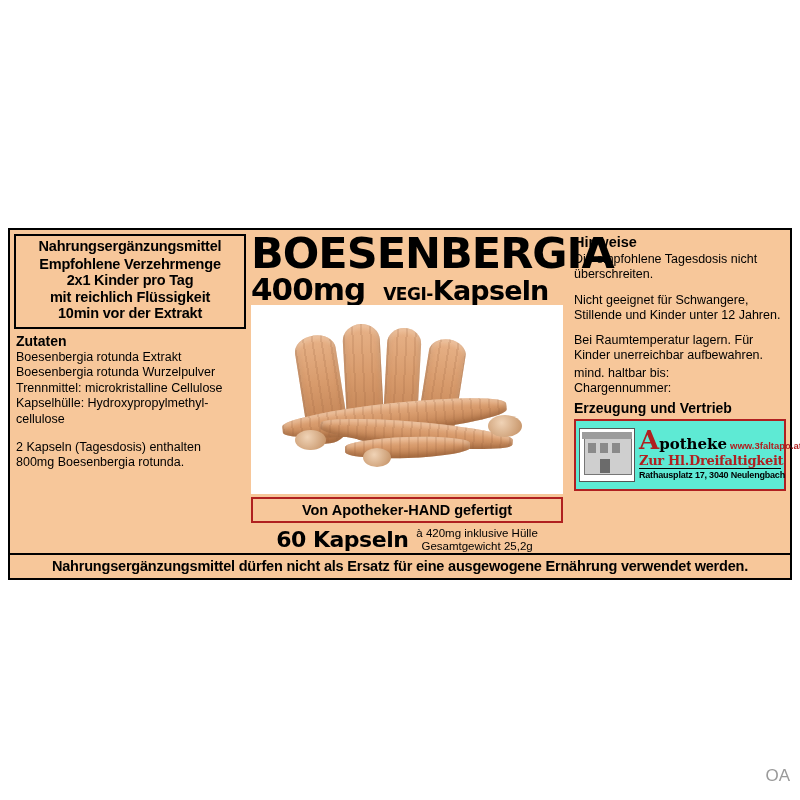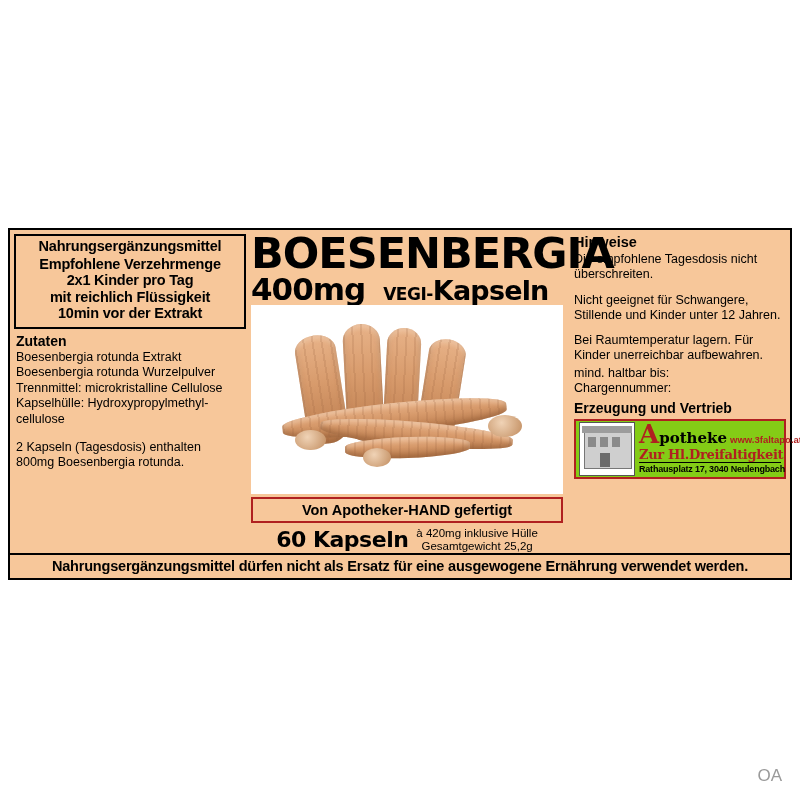--- a/index.html
+++ b/index.html
@@ -194,28 +194,28 @@
     margin: 0 0 10px 0;
   }
   .erz-title {
     font-weight: bold;
     font-size: 14px;
     margin: 2px 0 3px 0;
   }
 
   .pharmacy-box {
     border: 2px solid #b02020;
-    background: #84cc16;
+    background: #5eead4;
     padding: 2px 3px;
     box-sizing: border-box;
     display: flex;
     flex-direction: row;
     align-items: center;
     gap: 4px;
-    height: 60px;
+    height: 72px;
   }
   .pharm-img {
     width: 54px;
     height: 52px;
     flex: 0 0 54px;
     background: #ffffff;
     border: 1px solid #555;
     position: relative;
     overflow: hidden;
   }
@@ -271,21 +271,21 @@
     text-align: center;
     font-weight: bold;
     font-size: 14.5px;
     padding: 3px 0 4px 0;
     letter-spacing: -0.2px;
   }
 
   
   #watermark {
     position: absolute;
-    right: 18px;
+    right: 10px;
     bottom: 14px;
     font-size: 17px;
     color: #9a9a9a;
     font-family: "Liberation Sans", sans-serif;
   }
 
   
   .root {
     position: absolute;
     background: linear-gradient(180deg, #e8b389 0%, #d79a6b 45%, #b97a4c 100%);

